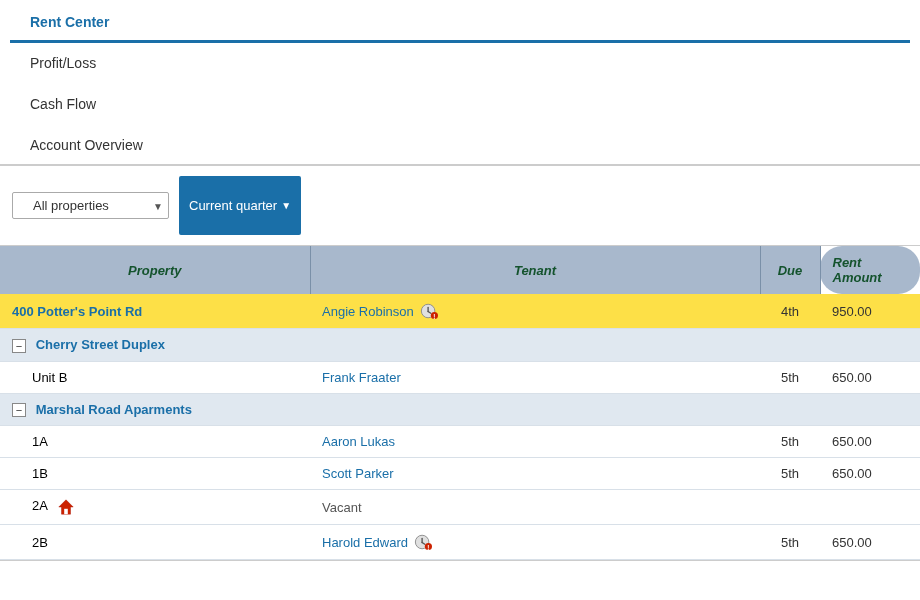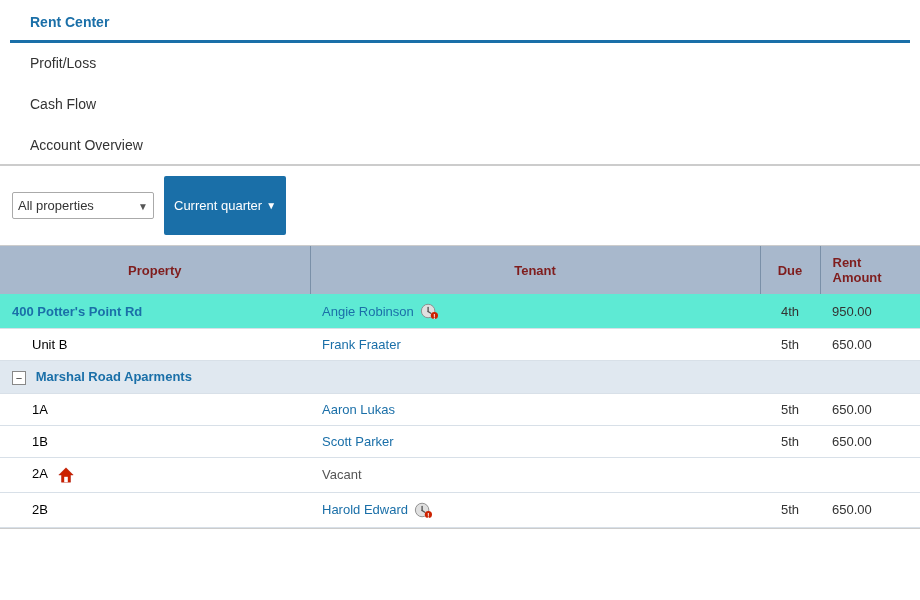--- a/index.html
+++ b/index.html
@@ -36,21 +36,21 @@
 
     
     .toolbar {
       display: flex;
       align-items: center;
       padding: 10px 12px;
       gap: 10px;
       background: #fff;
     }
     .toolbar select {
-      padding: 5px 5px;
+      padding: 5px 20px;
       border: 1px solid #aaa;
       border-radius: 2px;
       font-size: 13px;
       background: #fff;
       color: #333;
       appearance: none;
       -webkit-appearance: none;
       cursor: pointer;
     }
     .select-wrapper {
@@ -96,27 +96,29 @@
       width: 100%;
       border-collapse: collapse;
     }
 
     thead tr {
       background: #a8b8cc;
     }
     thead th {
       padding: 9px 12px;
       font-weight: bold;
-      color: #7f1d1d;
+      color: #14532d;
       font-size: 13px;
       text-align: left;
       border-right: 1px solid #8fa0b5;
+      font-style: italic;
     }
     thead th:last-child {
       border-right: none;
+      border-radius: 22px;
     }
     thead th.col-property {
       width: 310px;
       text-align: center;
       border-right: 1px solid #7a90a8;
     }
     thead th.col-tenant {
       text-align: center;
       border-right: 1px solid #7a90a8;
     }
@@ -129,21 +131,21 @@
       width: 100px;
       text-align: left;
     }
 
     tbody tr {
       border-bottom: 1px solid #d8e0e8;
     }
 
     
     tr.single-property {
-      background: #5eead4;
+      background: #fde047;
     }
     tr.group-header {
       background: #e0e8f0;
     }
     tr.sub-row {
       background: #fff;
     }
     tr.bottom-property {
       background: #fff;
     }
@@ -278,20 +280,26 @@
   <line x1="9" y1="6" x2="9" y2="10.5" stroke="#555" stroke-width="1.5" stroke-linecap="round"></line>
   <line x1="9" y1="10.5" x2="12" y2="12.5" stroke="#555" stroke-width="1.5" stroke-linecap="round"></line>
   <circle cx="16" cy="15" r="4" fill="#cc2200"></circle>
   <text x="16" y="18.5" text-anchor="middle" font-size="7" fill="white" font-weight="bold">!</text>
 </svg></span>
         </span>
       </td>
       <td class="col-due">4th</td>
       <td class="col-amount">950.00</td>
     </tr>
+        <tr class="group-header">
+      <td class="col-property" colspan="4">
+        <span class="expand-icon">−</span>
+        <a class="property-link">Cherry Street Duplex</a>
+      </td>
+    </tr>
         <tr class="sub-row">
       <td class="col-property indent">Unit B</td>
       <td>
         <span class="tenant-cell">
           <a class="tenant-link">Frank Fraater</a>
 
         </span>
       </td>
       <td class="col-due">5th</td>
       <td class="col-amount">650.00</td>

